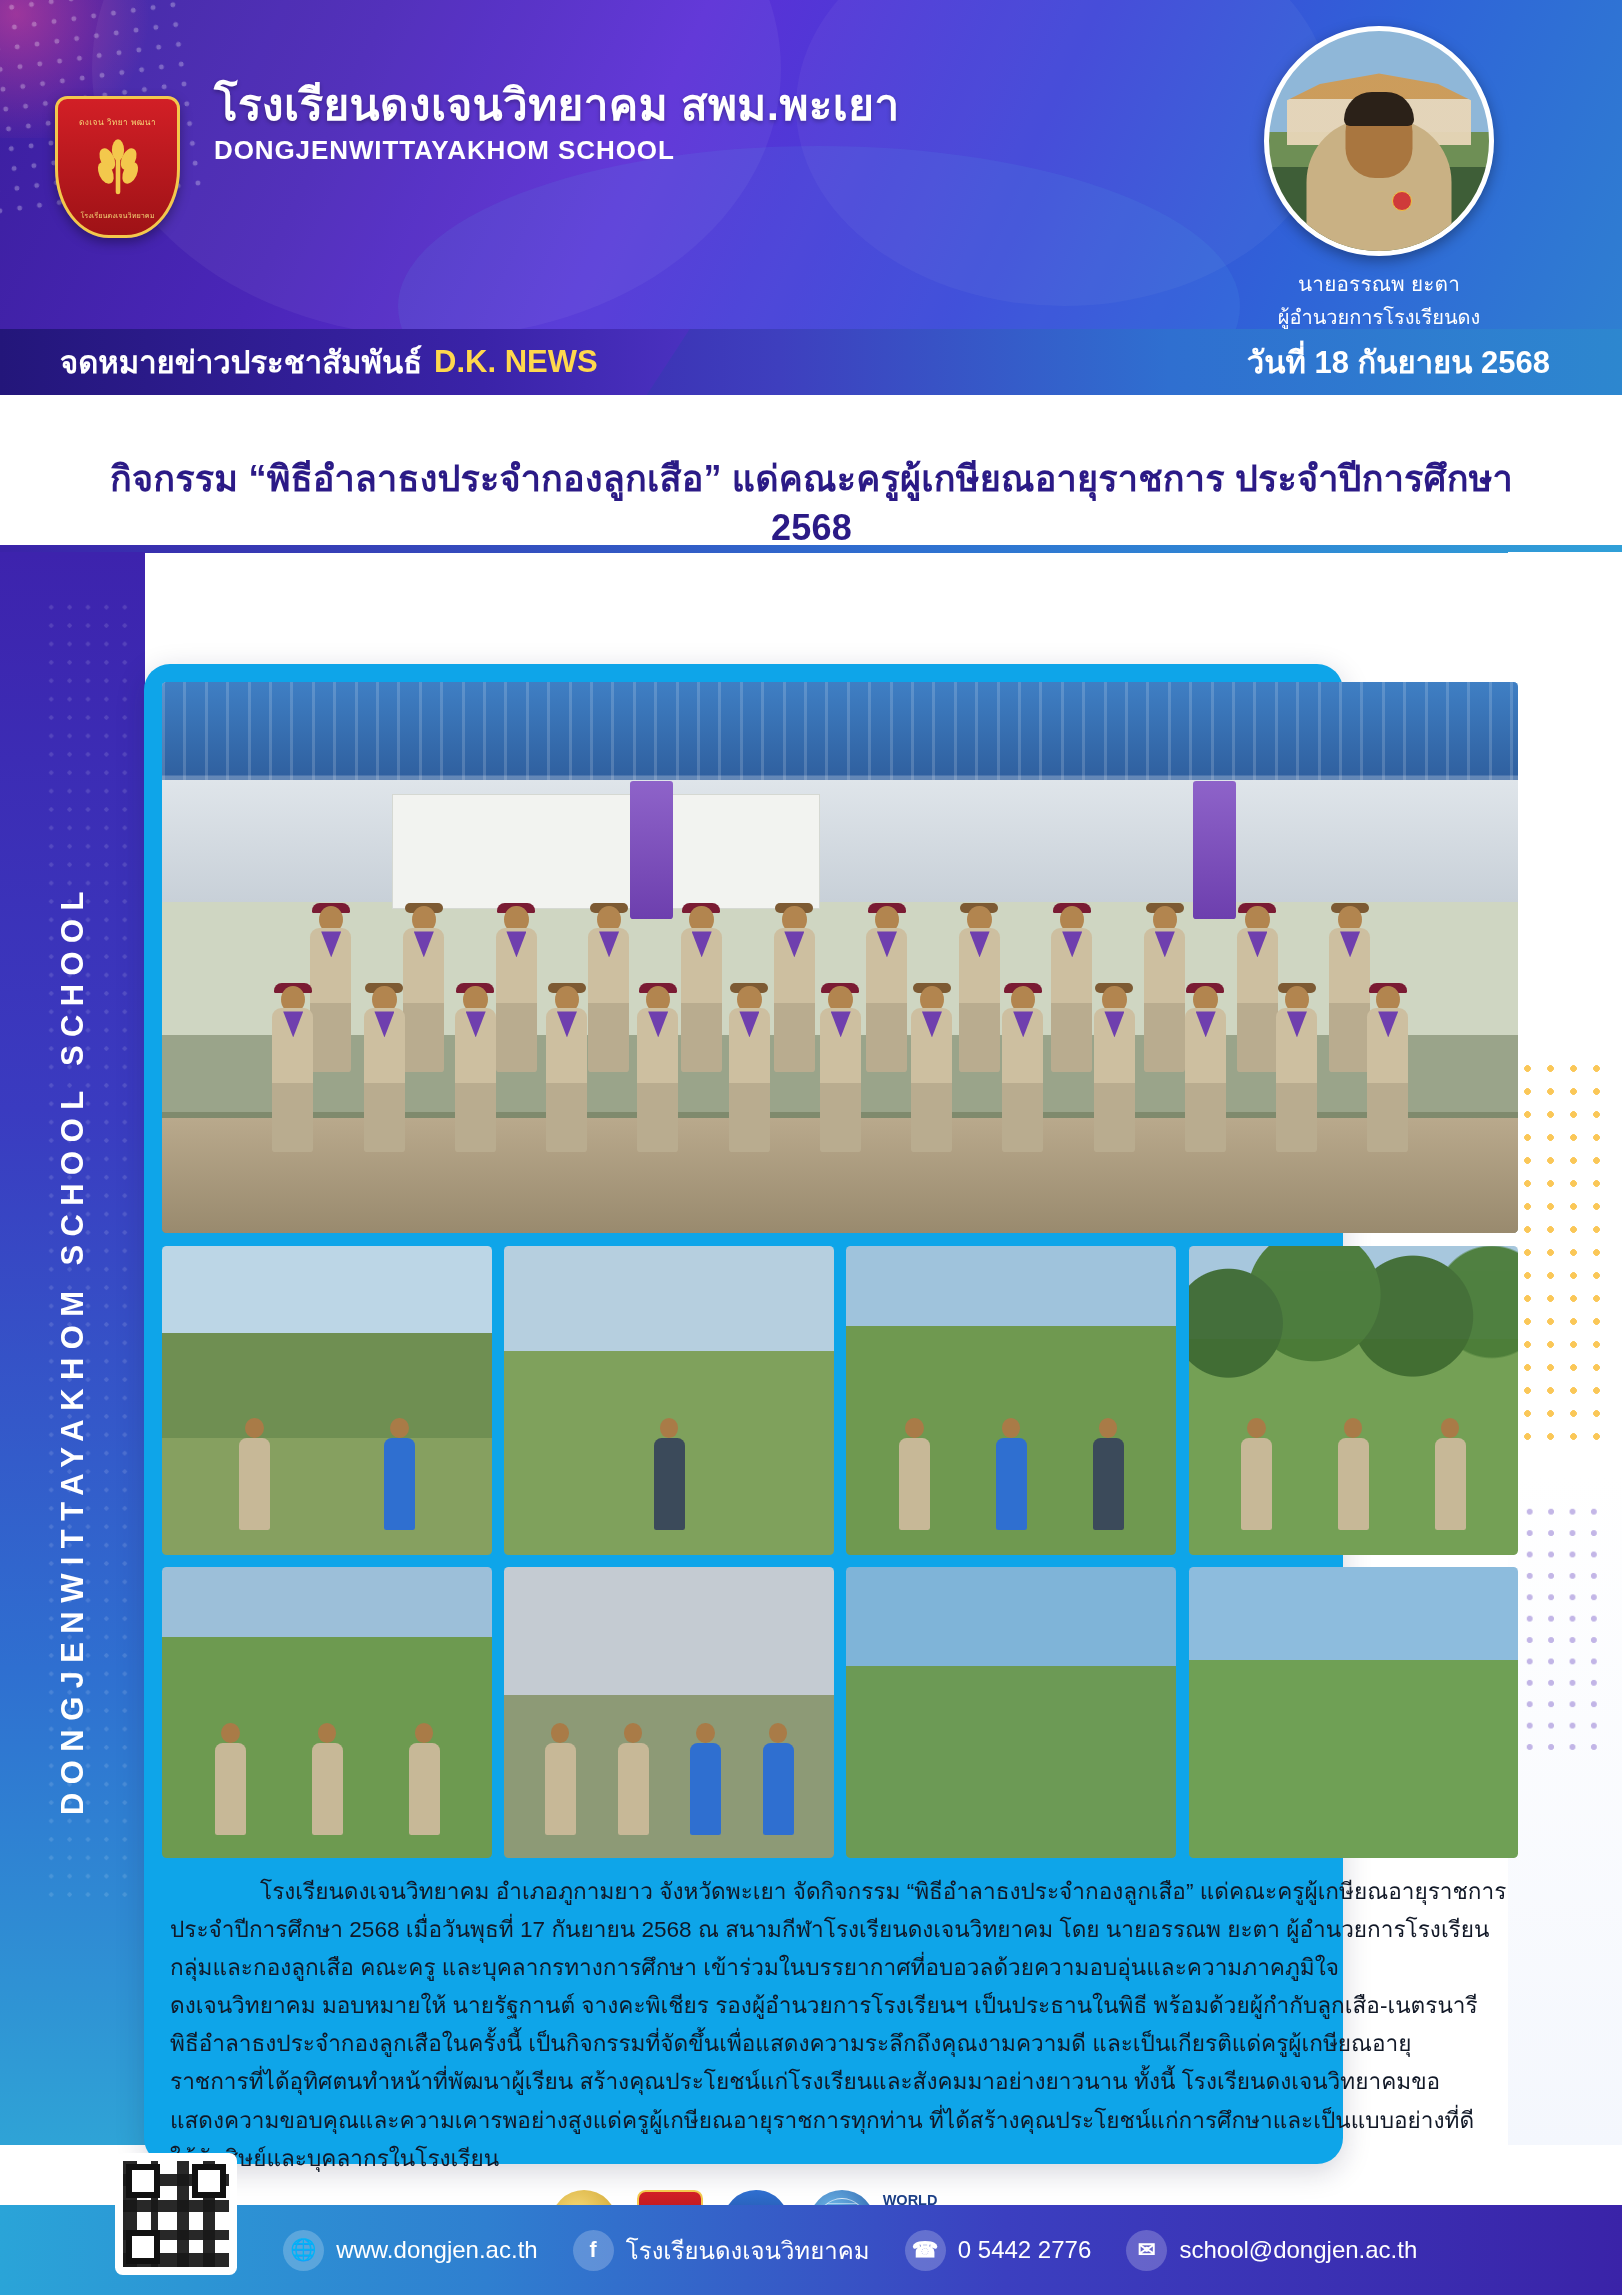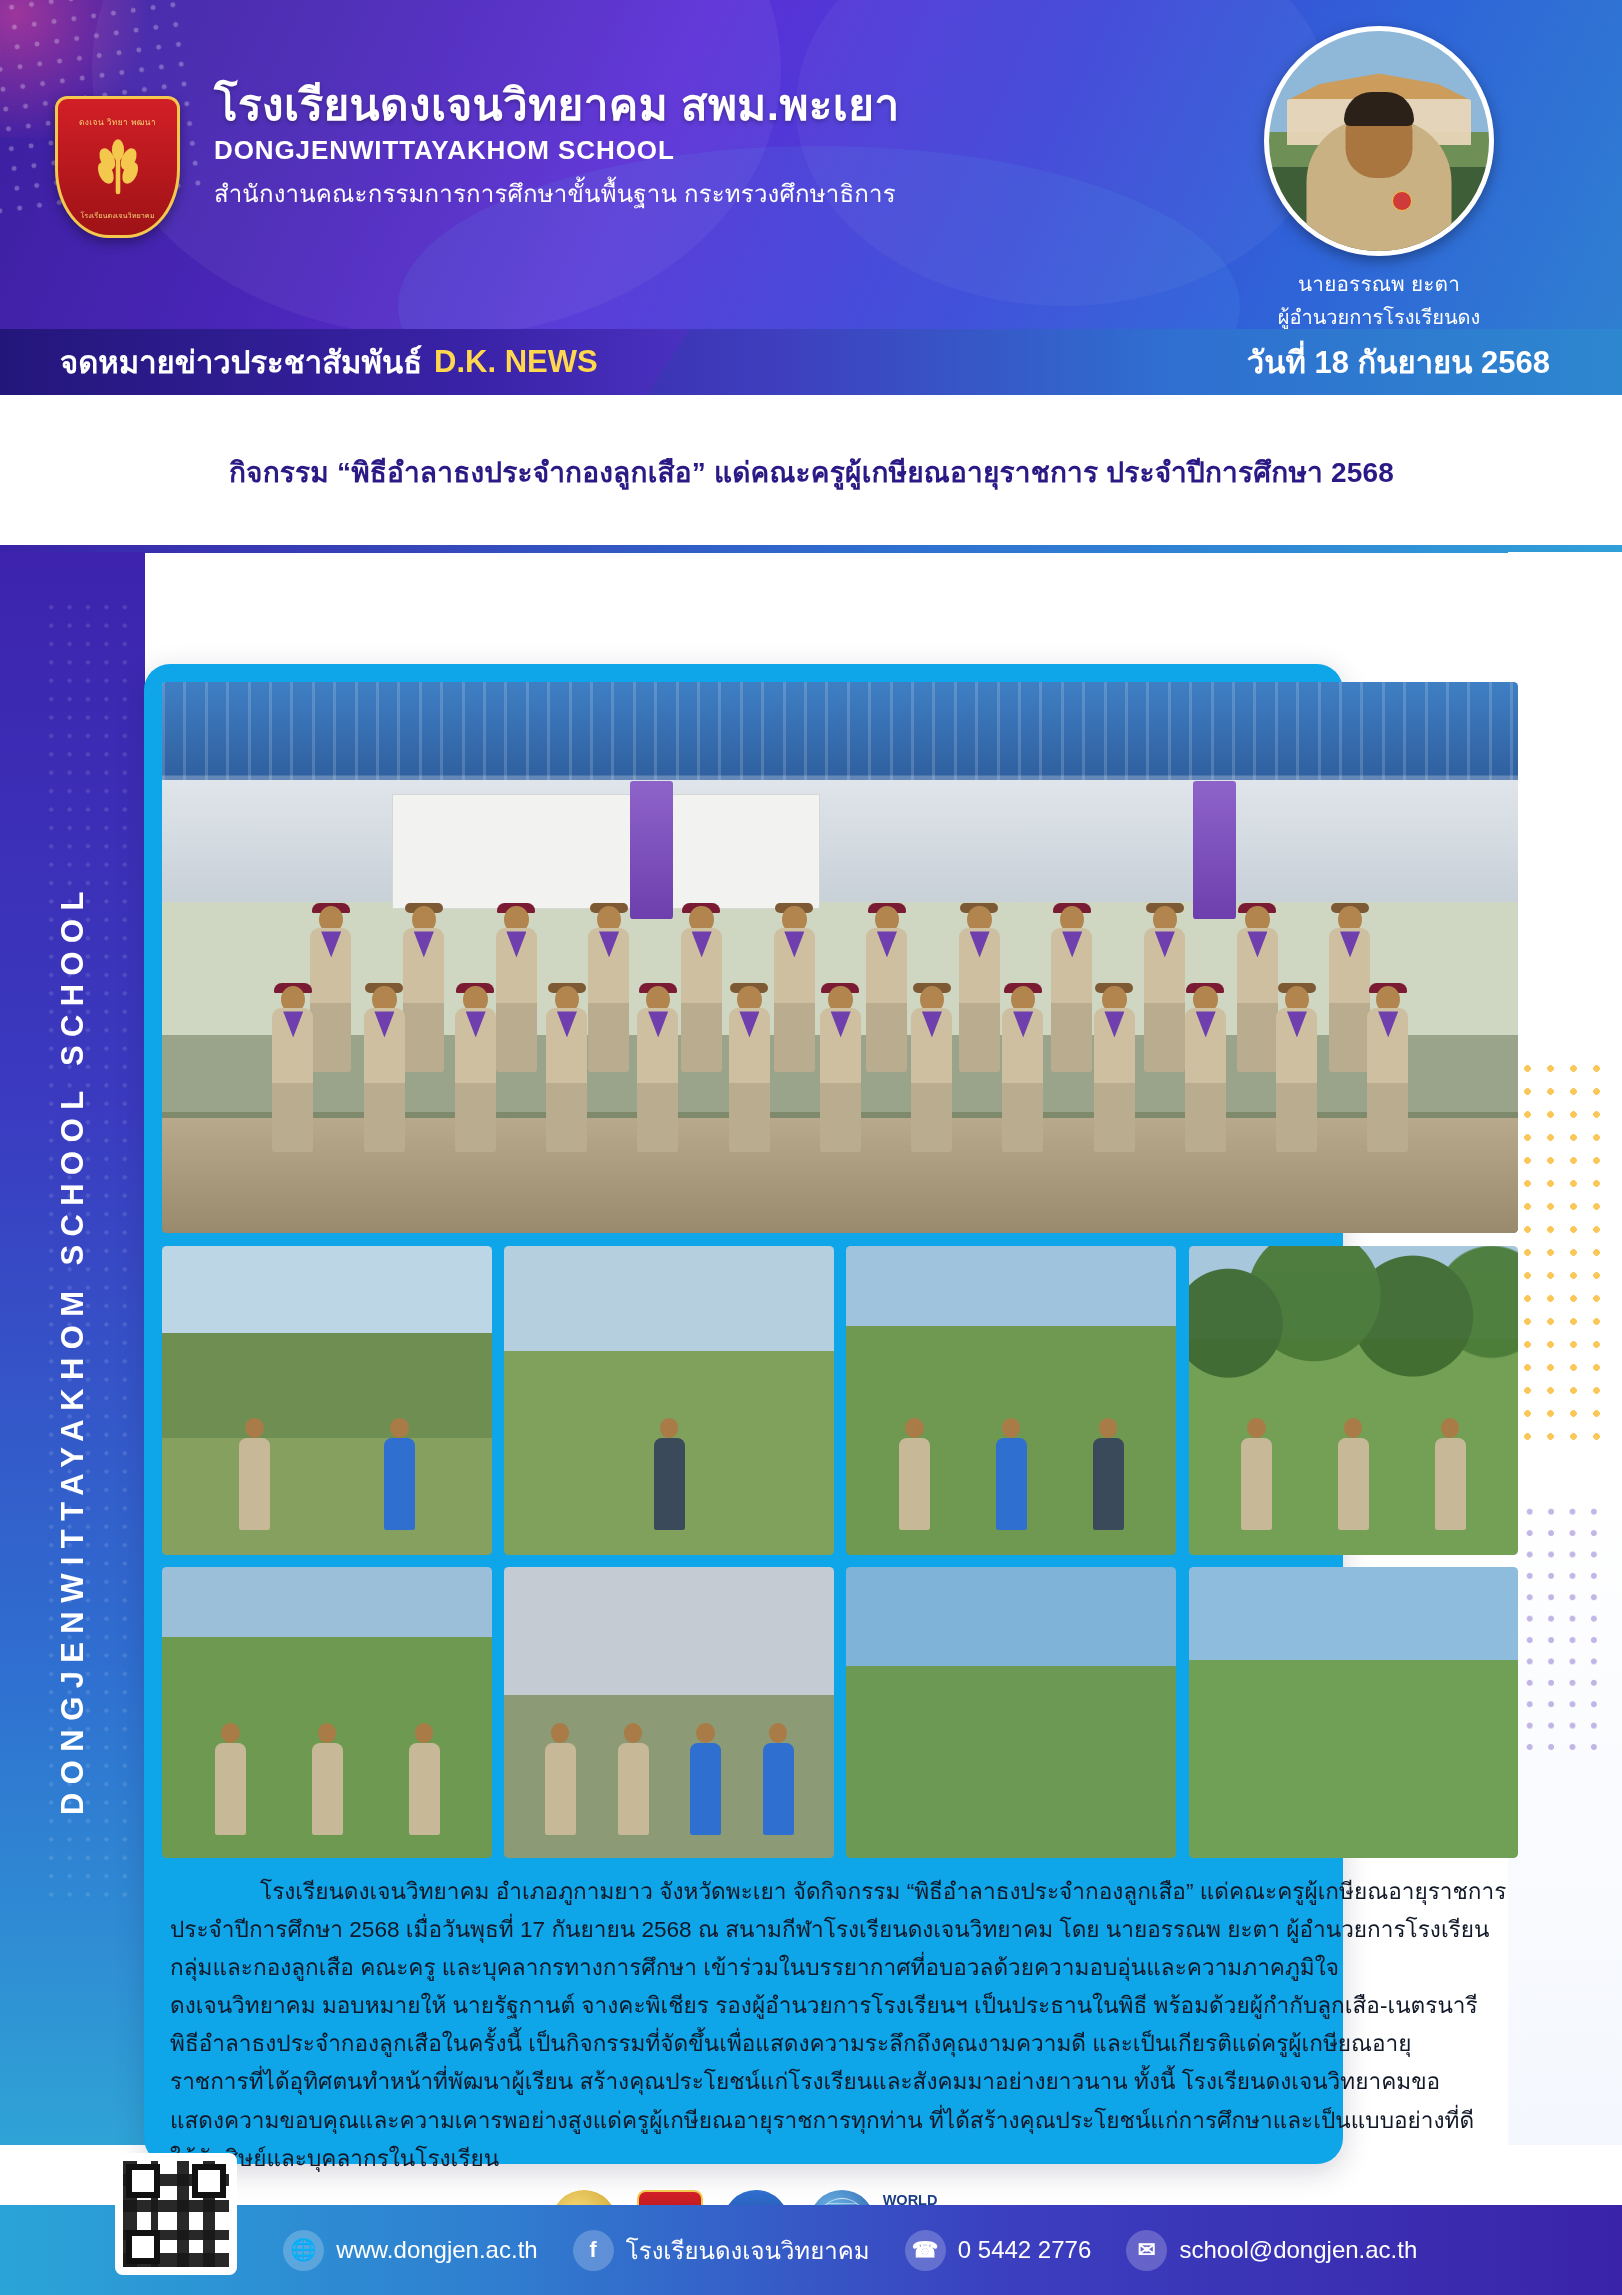--- a/index.html
+++ b/index.html
@@ -176,21 +176,21 @@
   
   .headline-band {
     position: absolute;
     top: 395px; left: 0; width: 1623px; height: 153px;
     background: #ffffff;
   }
   .headline {
     position: absolute;
     top: 450px; left: 0; width: 1623px;
     text-align: center;
-    font-size: 28px; font-weight: bold;
+    font-size: 36px; font-weight: bold;
     color: #2b1a86;
     letter-spacing: 0.2px;
     padding: 0 90px;
   }
   .headline-rule {
     position: absolute;
     top: 545px; left: 0; width: 1623px; height: 7.7px;
     background: linear-gradient(90deg, #3a23a8, #2f6fd0 55%, #30a0d8);
   }
 
@@ -469,21 +469,20 @@
           <ellipse cx="58" cy="52" rx="9" ry="15" transform="rotate(25 58 52)"></ellipse>
           <ellipse cx="42" cy="22" rx="8" ry="14"></ellipse>
         </g>
       </svg>
       <div class="shield-bot-text">โรงเรียนดงเจนวิทยาคม</div>
     </div>
 
     <div class="hdr-title-wrap">
       <div class="hdr-title-th">โรงเรียนดงเจนวิทยาคม สพม.พะเยา</div>
       <div class="hdr-title-en">DONGJENWITTAYAKHOM SCHOOL</div>
-      <div class="hdr-sub-th">สำนักงานคณะกรรมการการศึกษาขั้นพื้นฐาน กระทรวงศึกษาธิการ</div>
     </div>
 
     <div class="director">
       <div class="director-photo">
         <div class="dp-temple"></div>
         <div class="dp-person"></div>
         <div class="dp-head"></div>
         <div class="dp-hair"></div>
         <div class="dp-badge"></div>
       </div>

